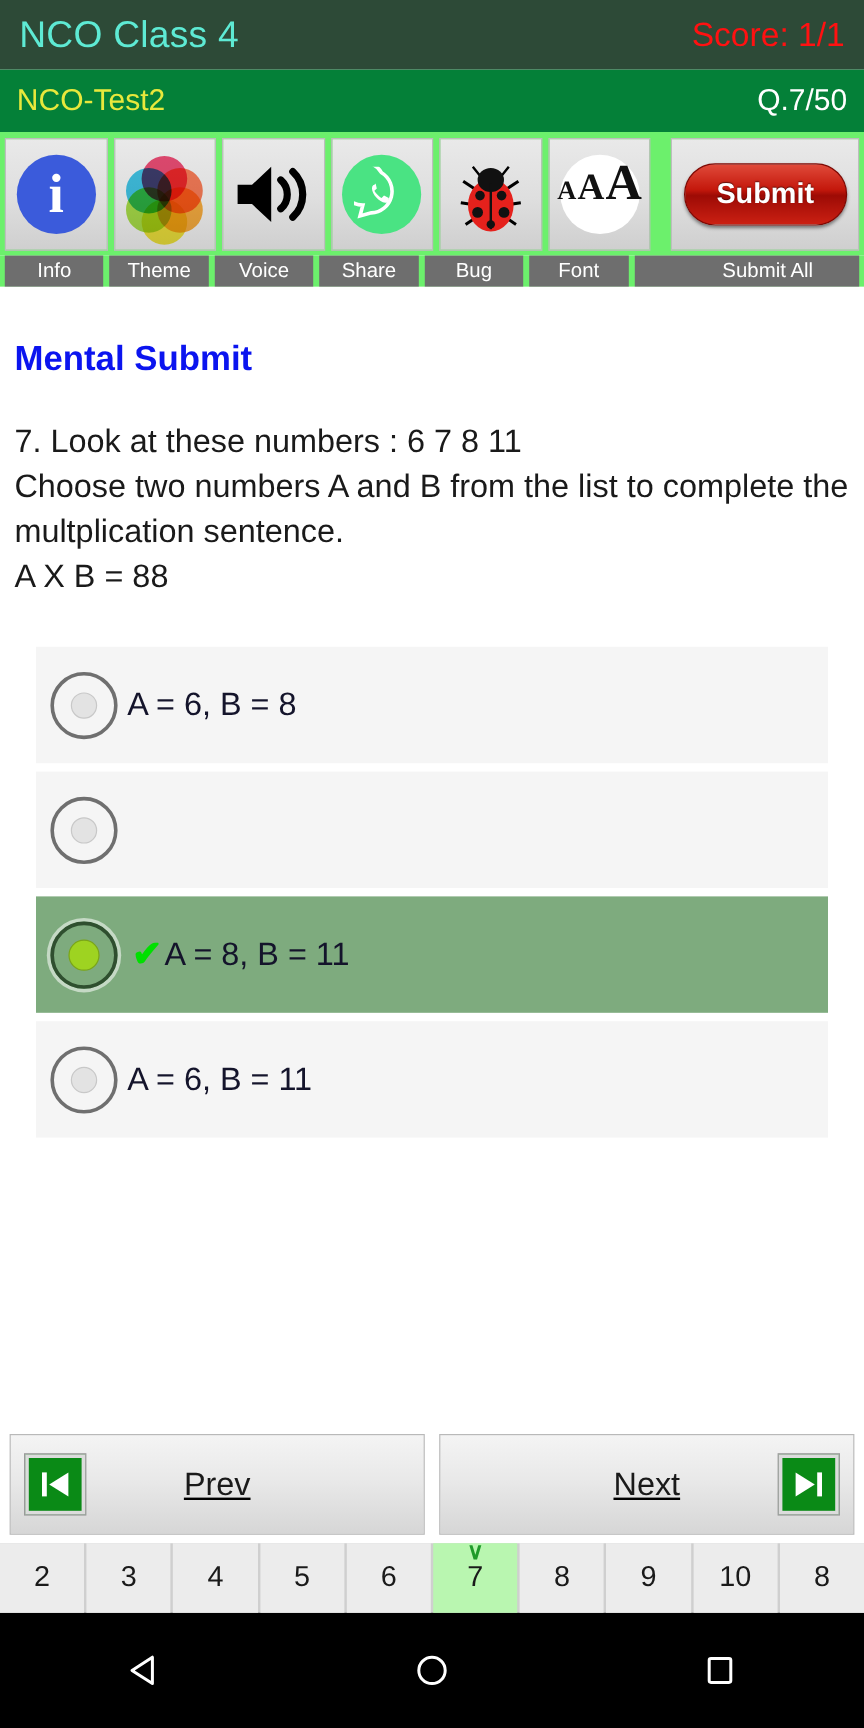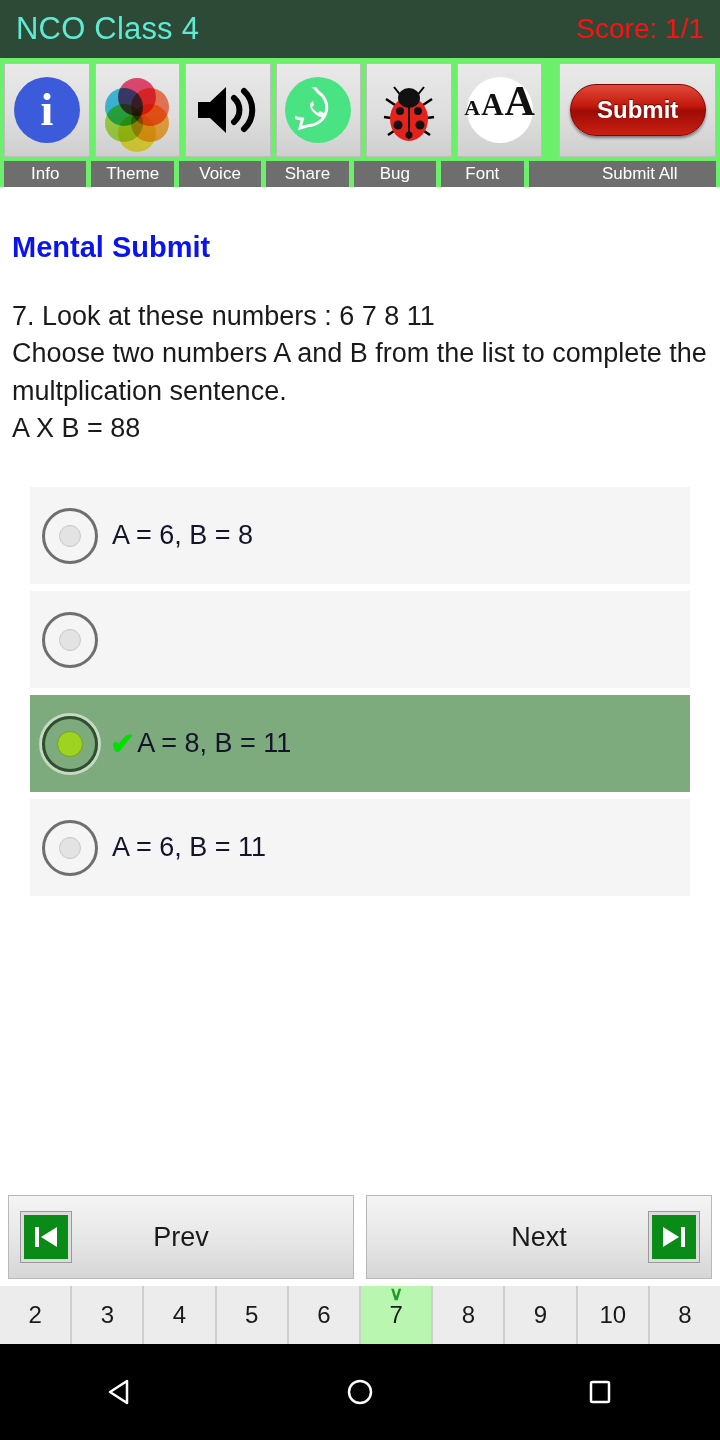--- a/index.html
+++ b/index.html
@@ -94,30 +94,30 @@
     width: 56px; height: 56px; border-radius: 50%;
     border: 3px solid #6f6f6f; background: transparent;
     display: flex; align-items: center; justify-content: center;
     flex: 0 0 auto;
   }
   .radio i { width: 22px; height: 22px; border-radius: 50%; background: #e3e3e3; border: 1px solid #c8c8c8; display:block; }
   .option.selected .radio { border-color: #2f4f2f; box-shadow: 0 0 0 3px rgba(255,255,255,.55); }
   .option.selected .radio i { width: 26px; height: 26px; background: #9ed321; border: 1px solid #7aa517; }
 
   .tick { color: #00e000; font-size: 30px; font-weight: 700; margin-left: 12px; line-height: 1; }
-  .opt-label { font-size: 27px; color: #14142b; margin-left: 14px; }
+  .opt-label { font-size: 27px; color: #14142b; margin-left: 8px; }
   .option.selected .opt-label { margin-left: 2px; }
 
   
   .navrow { display: flex; gap: 12px; padding: 0 8px 6px 8px; height: 92px; align-items: center; }
   .navbtn {
     flex: 1 1 0; height: 84px;
     background: linear-gradient(180deg,#f4f4f4 0%,#e8e8e8 48%,#d6d6d6 100%);
     border: 1px solid #b9b9b9;
-    display: flex; align-items: center; justify-content: center; position: relative;
+    display: flex; align-items: center; justify-content: center; position: relative; text-decoration: underline;
   }
   .navbtn .navlabel { font-size: 27px; color: #1a1a1a; }
   .navicon {
     position: absolute; width: 50px; height: 50px; background: #0a8a16;
     border: 3px solid #dcdcdc; outline: 1px solid #9a9a9a;
     display: flex; align-items: center; justify-content: center;
   }
   .navbtn.prev .navicon { left: 12px; }
   .navbtn.next .navicon { right: 12px; }
 
@@ -140,20 +140,24 @@
 </head>
 <body>
 
 <div id="app">
 
   <div class="topbar">
     <div class="app-title">NCO Class 4</div>
     <div class="score">Score: 1/1</div>
   </div>
 
+  <div class="subbar">
+    <div class="test-name">NCO-Test2</div>
+    <div class="qcount">Q.7/50</div>
+  </div>
 
   <div class="toolbar">
 
     <div class="tool-cell">
       <div class="info-ico">
           <span>i</span>
         </div>
     </div>
 
     <div class="tool-cell">

